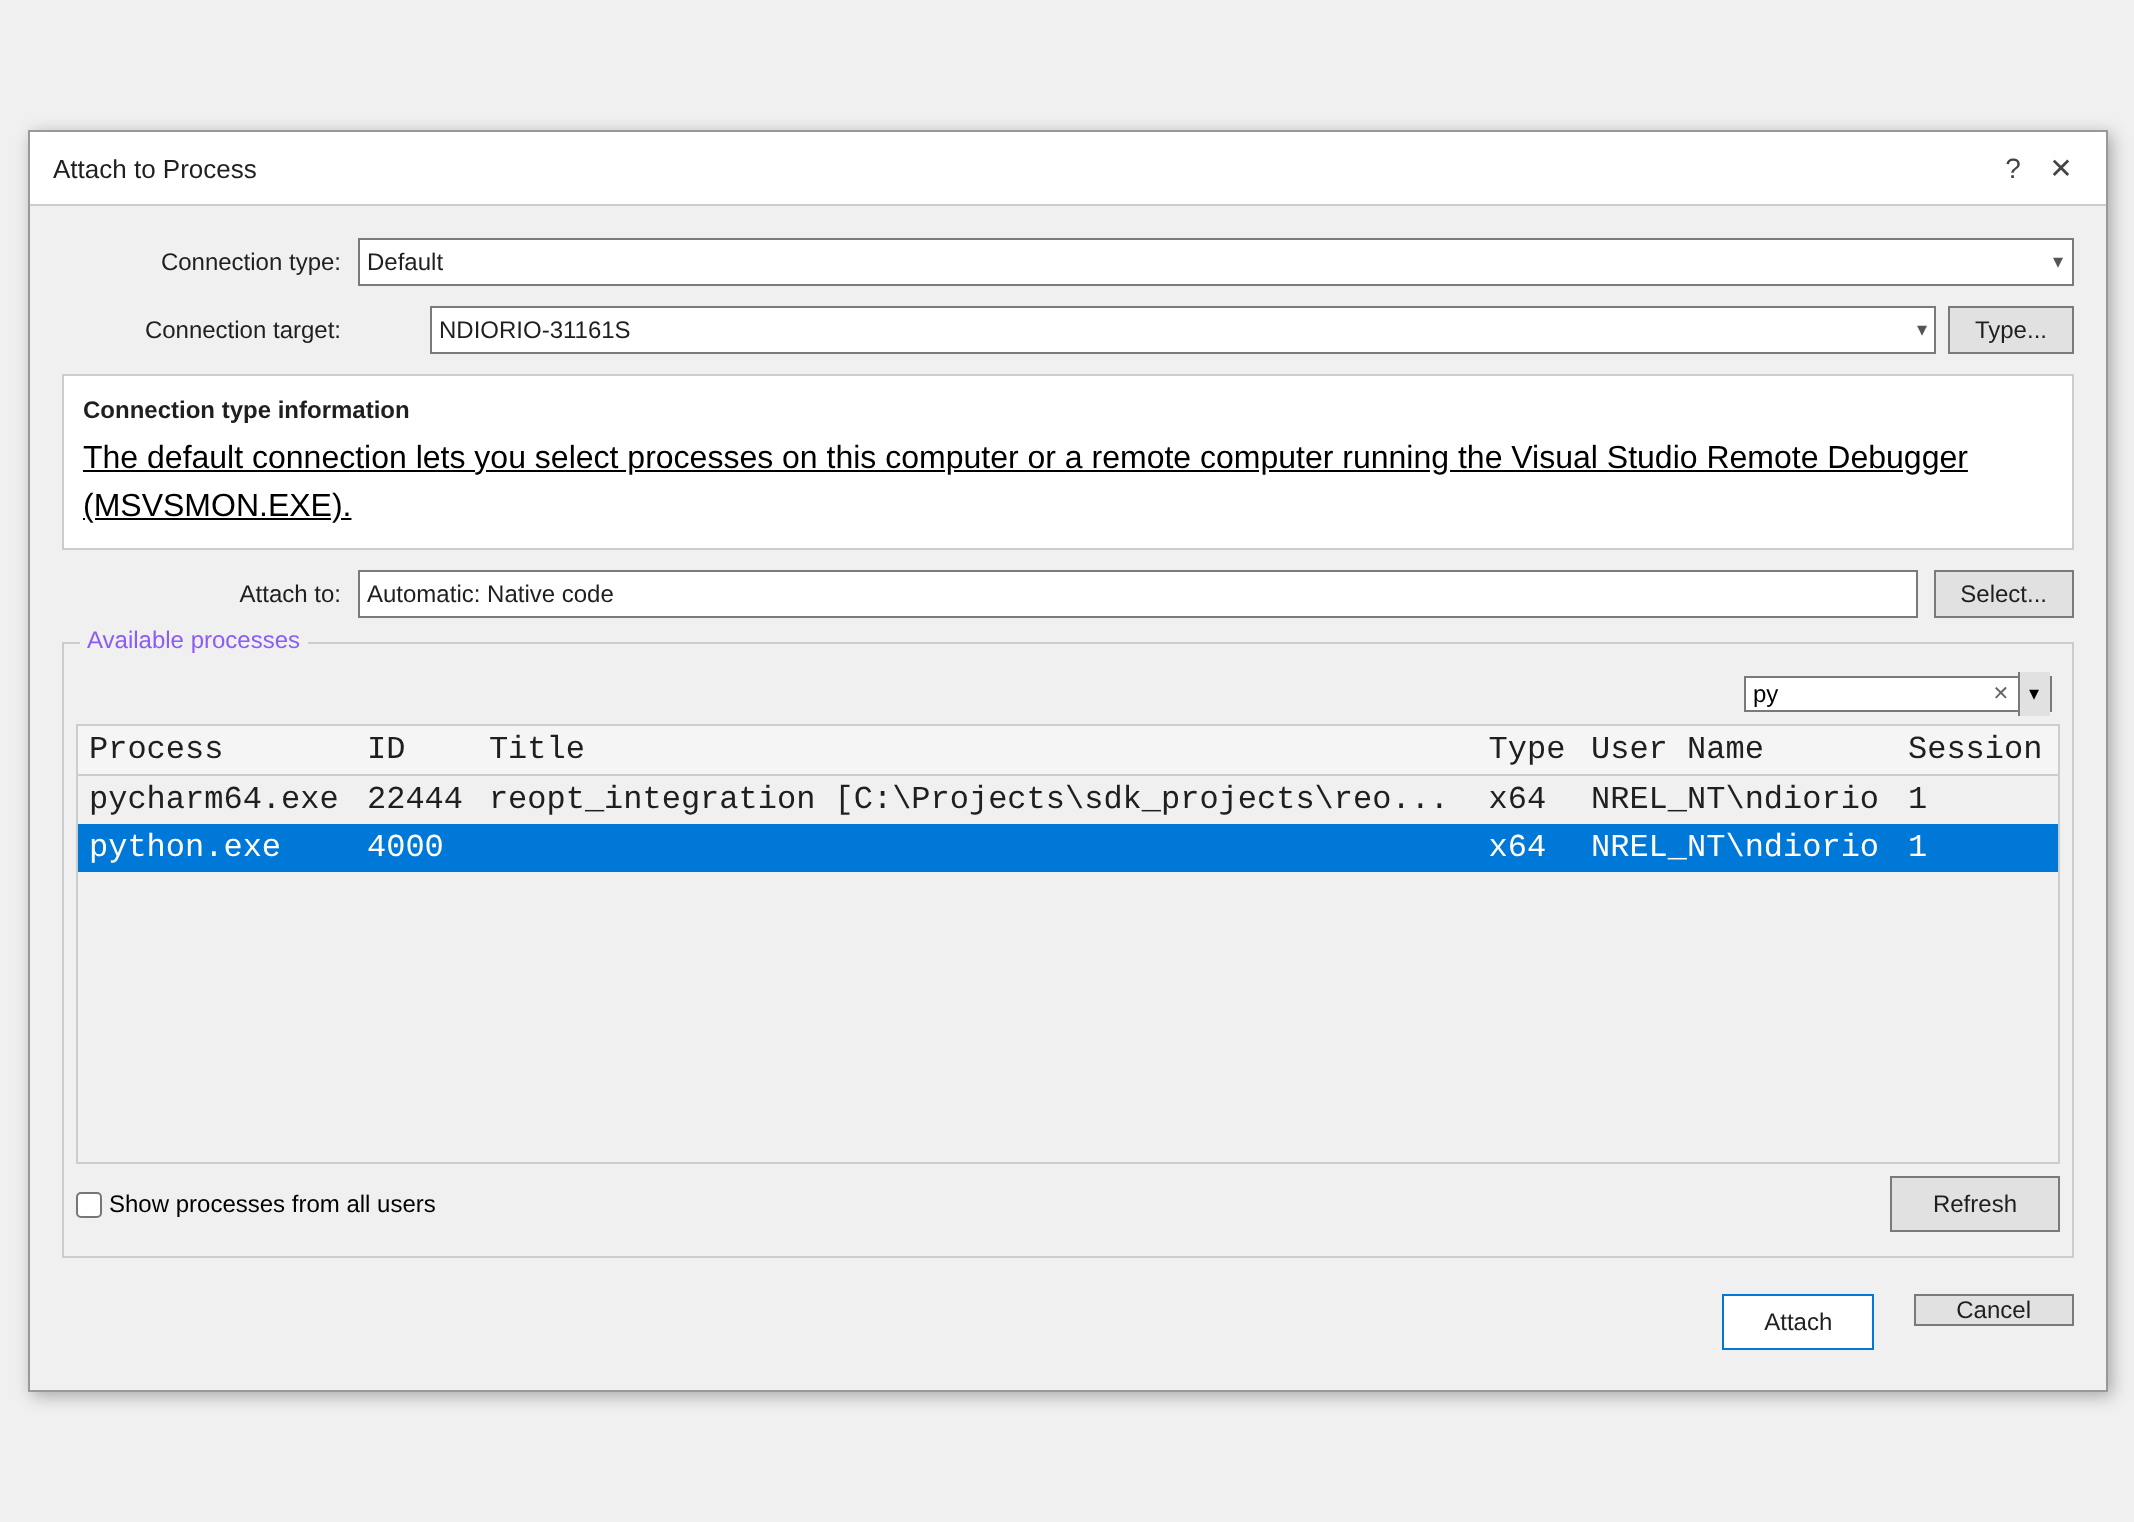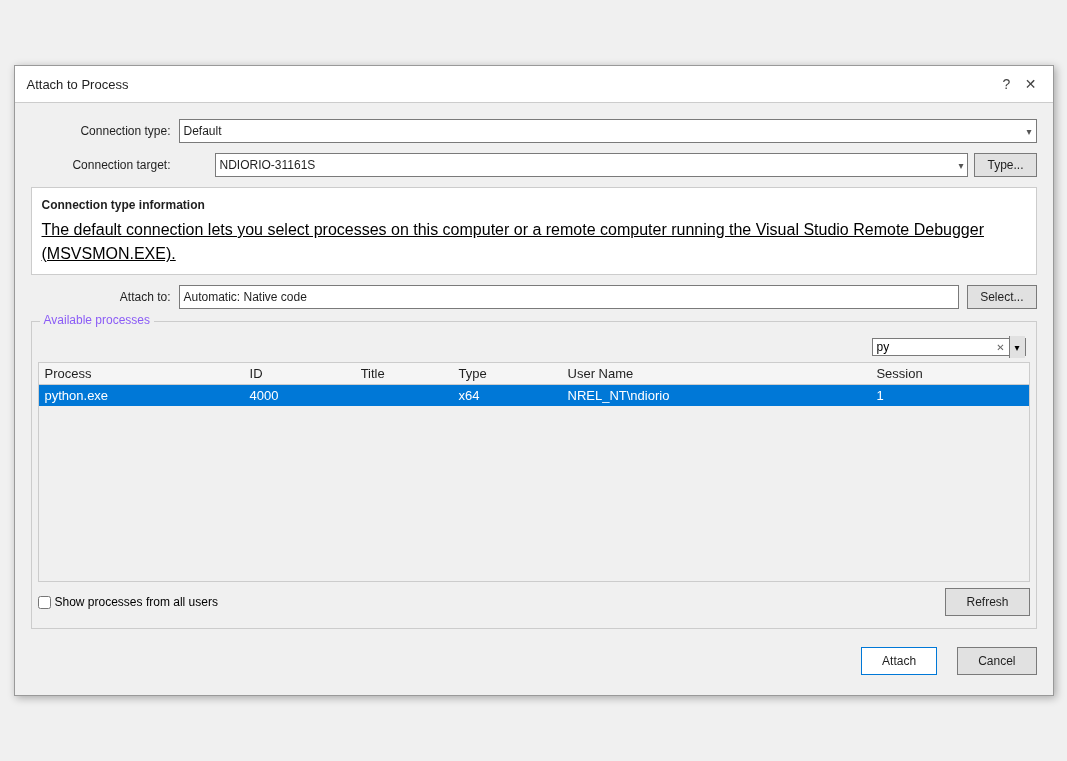--- a/index.html
+++ b/index.html
@@ -117,21 +117,21 @@
       color: #1f1f1f;
       white-space: nowrap;
     }
     .btn-attach {
       background: white;
       border: 1px solid #0078d7;
       height: 28px;
       padding: 0 20px;
     }
     .btn-cancel {
-      height: 28px;
+      height: 16px;
       padding: 0 20px;
     }
     .info-box {
       border: 1px solid #ccc;
       background: white;
       padding: 8px 10px;
       color: #1f1f1f;
       line-height: 1.5;
     }
     .info-box-title {
@@ -189,21 +189,22 @@
       border-left: 1px solid #7a7a7a;
       display: flex;
       align-items: center;
       justify-content: center;
       cursor: pointer;
       font-size: 10px;
     }
     .process-table {
       width: 100%;
       border-collapse: collapse;
-      font-size: 13px;
+      font-size: 16px;
+      font-family: Liberation Mono, monospace;
     }
     .process-table th {
       text-align: left;
       padding: 3px 6px;
       border-bottom: 1px solid #ccc;
       background: #f5f5f5;
       font-weight: normal;
       color: #1f1f1f;
     }
     .process-table td {
@@ -312,20 +313,28 @@
             <tr>
               <th>Process</th>
               <th>ID</th>
               <th>Title</th>
               <th>Type</th>
               <th>User Name</th>
               <th>Session</th>
             </tr>
           </thead>
           <tbody>
+            <tr>
+              <td>pycharm64.exe</td>
+              <td>22444</td>
+              <td>reopt_integration [C:\Projects\sdk_projects\reo...</td>
+              <td>x64</td>
+              <td>NREL_NT\ndiorio</td>
+              <td>1</td>
+            </tr>
             <tr class="selected">
               <td>python.exe</td>
               <td>4000</td>
               <td></td>
               <td>x64</td>
               <td>NREL_NT\ndiorio</td>
               <td>1</td>
             </tr>
           </tbody>
         </table>

